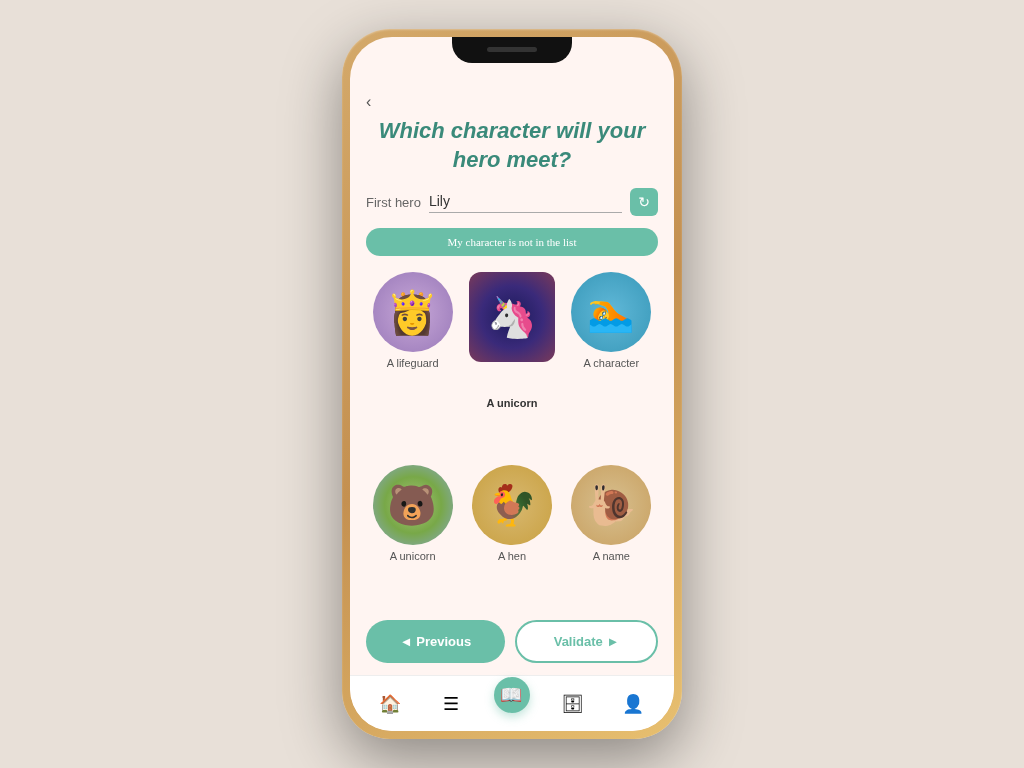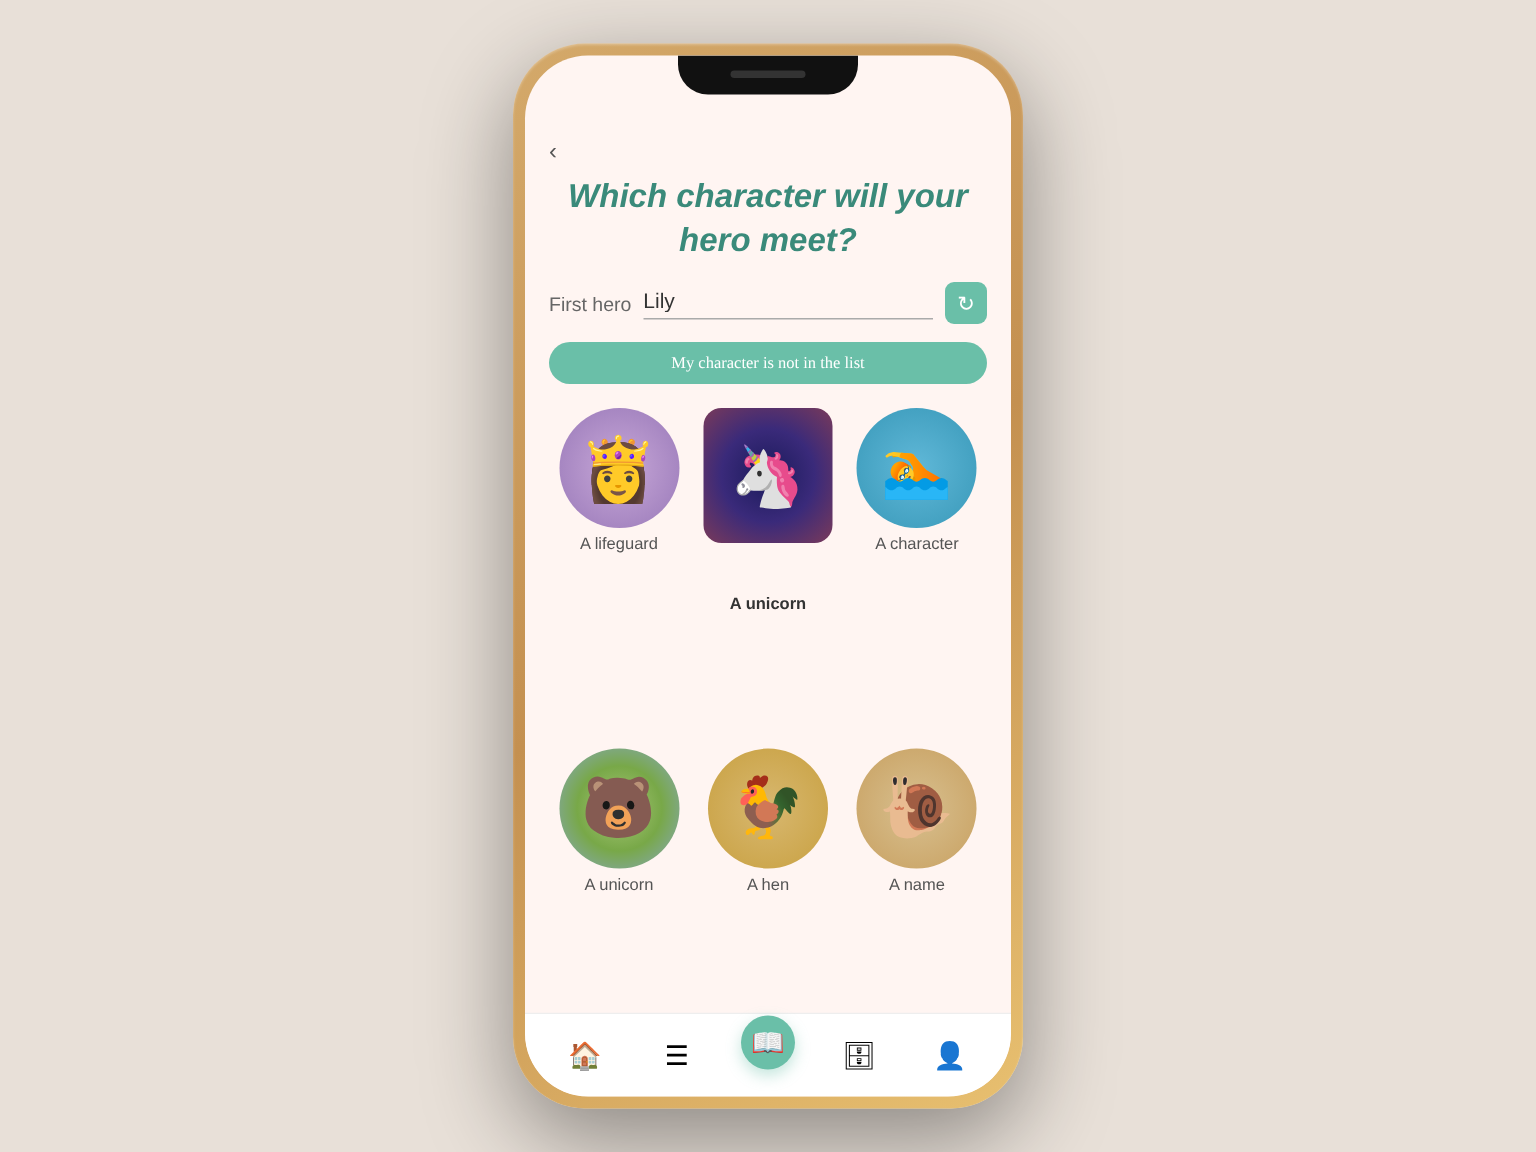--- a/index.html
+++ b/index.html
@@ -330,20 +330,24 @@
           <div class="char-img-wrap bg-snail">
             <span style="font-size:40px;">🐌</span>
           </div>
           <span class="char-label">A name</span>
         </div>
 
       </div>
 
     </div>
 
+    <div class="bottom-buttons">
+      <button class="prev-btn">◄ Previous</button>
+      <button class="validate-btn">Validate ►</button>
+    </div>
 
     <div class="bottom-nav">
       <div class="nav-item">
         <span class="nav-icon">🏠</span>
       </div>
       <div class="nav-item">
         <span class="nav-icon">☰</span>
       </div>
       <div class="nav-item active">
         <span class="nav-icon">📖</span>

